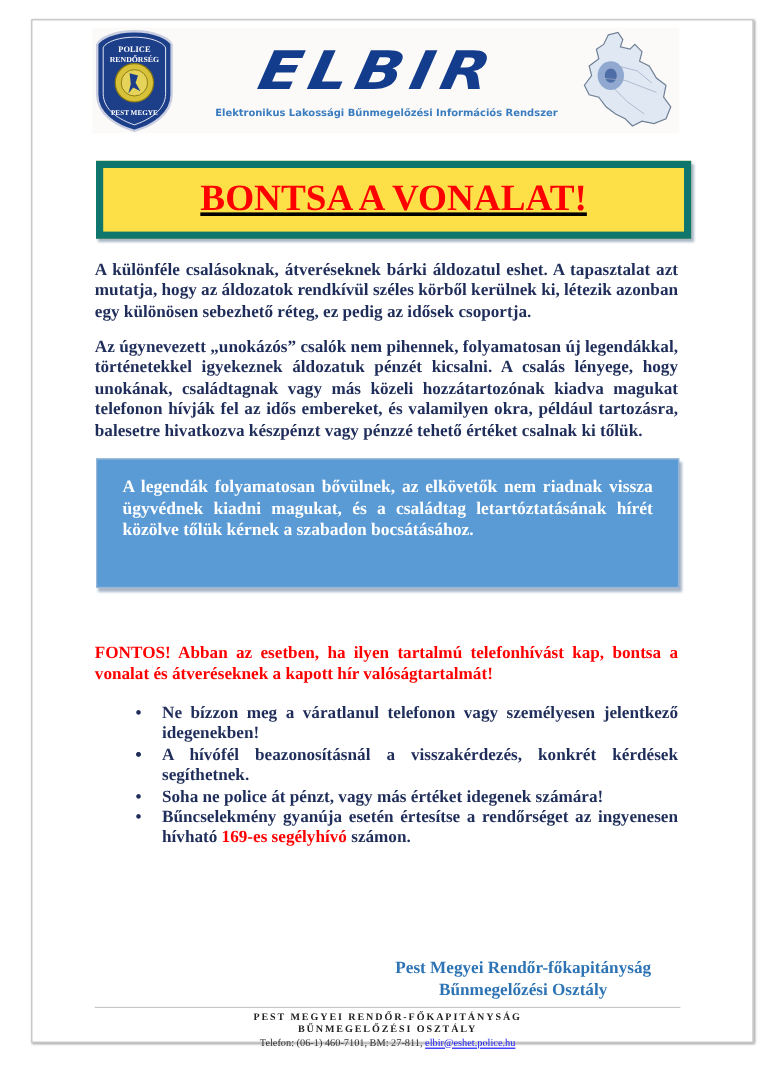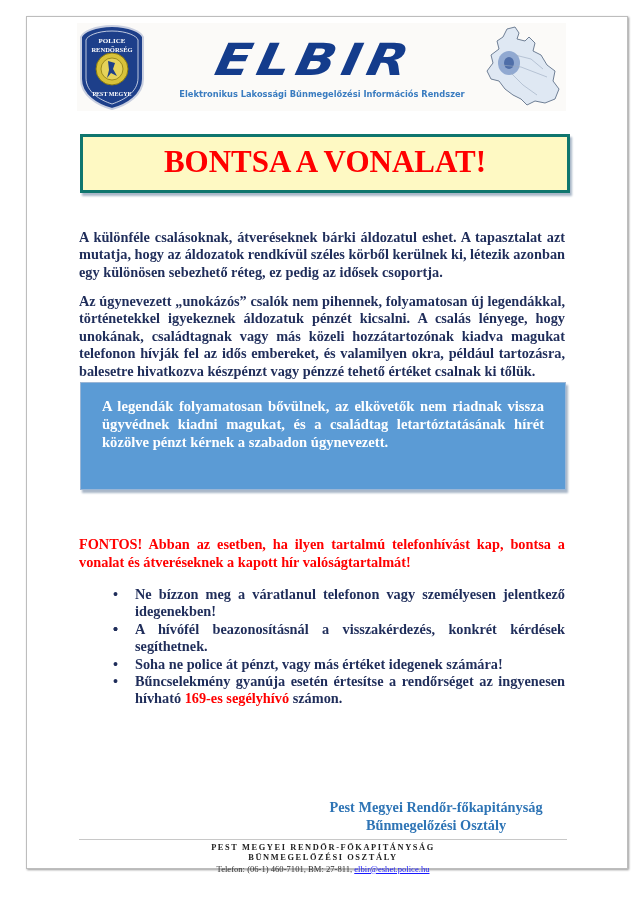--- a/index.html
+++ b/index.html
@@ -20,33 +20,32 @@
     font-size: 52px; line-height: 50px; color: #143c8c; letter-spacing: 6px;
     transform: skewX(-12deg) scaleY(0.85); text-align: center;
   }
   .elbir-sub {
     position: absolute; left: 85px; top: 66px; width: 320px; text-align: center;
     font-family: "DejaVu Sans", sans-serif; font-weight: bold; font-size: 8.3px;
     color: #3a7cc0; white-space: nowrap;
   }
   .title-box {
     position: absolute; left: 53px; top: 117px; width: 484px; height: 53px;
-    background: #fef9c3; border: 3px solid #0f766e;
+    background: #fde047; border: 6px solid #0f766e;
     box-shadow: 2px 3px 2px #a9b7c8;
-    display: flex; align-items: center; justify-content: center;
+    display: flex; align-items: center; justify-content: center; text-decoration: underline;
   }
   .title-text {
     color: #ff0000; font-weight: bold; font-size: 31px; font-family: "Liberation Serif", serif;
     margin-top: -4px;
   }
   .para {
     position: absolute; left: 52px; width: 486px;
     color: #1f2d5a; font-weight: bold; font-size: 14.3px; line-height: 17.4px;
     text-align: justify;
-    margin-top: 12px;
   }
   .p1 { top: 200px; }
   .p2 { top: 264px; }
   .quote-box {
     position: absolute; left: 53px; top: 365px; width: 484px; height: 106px;
     background: #5b9bd5; border: 1px solid #9ab6d6;
     box-shadow: 2px 3px 2px #a9b7c8;
   }
   .quote-text {
     position: absolute; left: 21px; top: 14px; width: 442px;
@@ -114,21 +113,21 @@
   </div>
 
   <div class="title-box">
     <div class="title-text">BONTSA A VONALAT!</div>
   </div>
 
   <div class="para p1">A különféle csalásoknak, átveréseknek bárki áldozatul eshet. A tapasztalat azt mutatja, hogy az áldozatok rendkívül széles körből kerülnek ki, létezik azonban egy különösen sebezhető réteg, ez pedig az idősek csoportja.</div>
   <div class="para p2">Az úgynevezett „unokázós” csalók nem pihennek, folyamatosan új legendákkal, történetekkel igyekeznek áldozatuk pénzét kicsalni. A csalás lényege, hogy unokának, családtagnak vagy más közeli hozzátartozónak kiadva magukat telefonon hívják fel az idős embereket, és valamilyen okra, például tartozásra, balesetre hivatkozva készpénzt vagy pénzzé tehető értéket csalnak ki tőlük.</div>
 
   <div class="quote-box">
-    <div class="quote-text">A legendák folyamatosan bővülnek, az elkövetők nem riadnak vissza ügyvédnek kiadni magukat, és a családtag letartóztatásának hírét közölve pénzt kérnek a szabadon úgynevezett.</div>
+    <div class="quote-text">A legendák folyamatosan bővülnek, az elkövetők nem riadnak vissza ügyvédnek kiadni magukat, és a családtag letartóztatásának hírét közölve tőlük kérnek a szabadon bocsátásához.</div>
   </div>
 
   <div class="important">FONTOS! Abban az esetben, ha ilyen tartalmú telefonhívást kap, bontsa a vonalat és átveréseknek a kapott hír valóságtartalmát!</div>
 
   <ul class="tips">
     <li><span class="bullet">•</span><span>Ne bízzon meg a váratlanul telefonon vagy személyesen jelentkező idegenekben!</span></li>
     <li><span class="bullet">•</span></li>
     <li><span class="bullet">•</span><span>A hívófél beazonosításnál a visszakérdezés, konkrét kérdések segíthetnek.</span></li>
     <li><span class="bullet">•</span><span>Soha ne police át pénzt, vagy más értéket idegenek számára!</span></li>
     <li><span class="bullet">•</span><span>Bűncselekmény gyanúja esetén értesítse a rendőrséget az ingyenesen hívható </span><span class="red">169-es segélyhívó</span><span> számon.</span></li>

